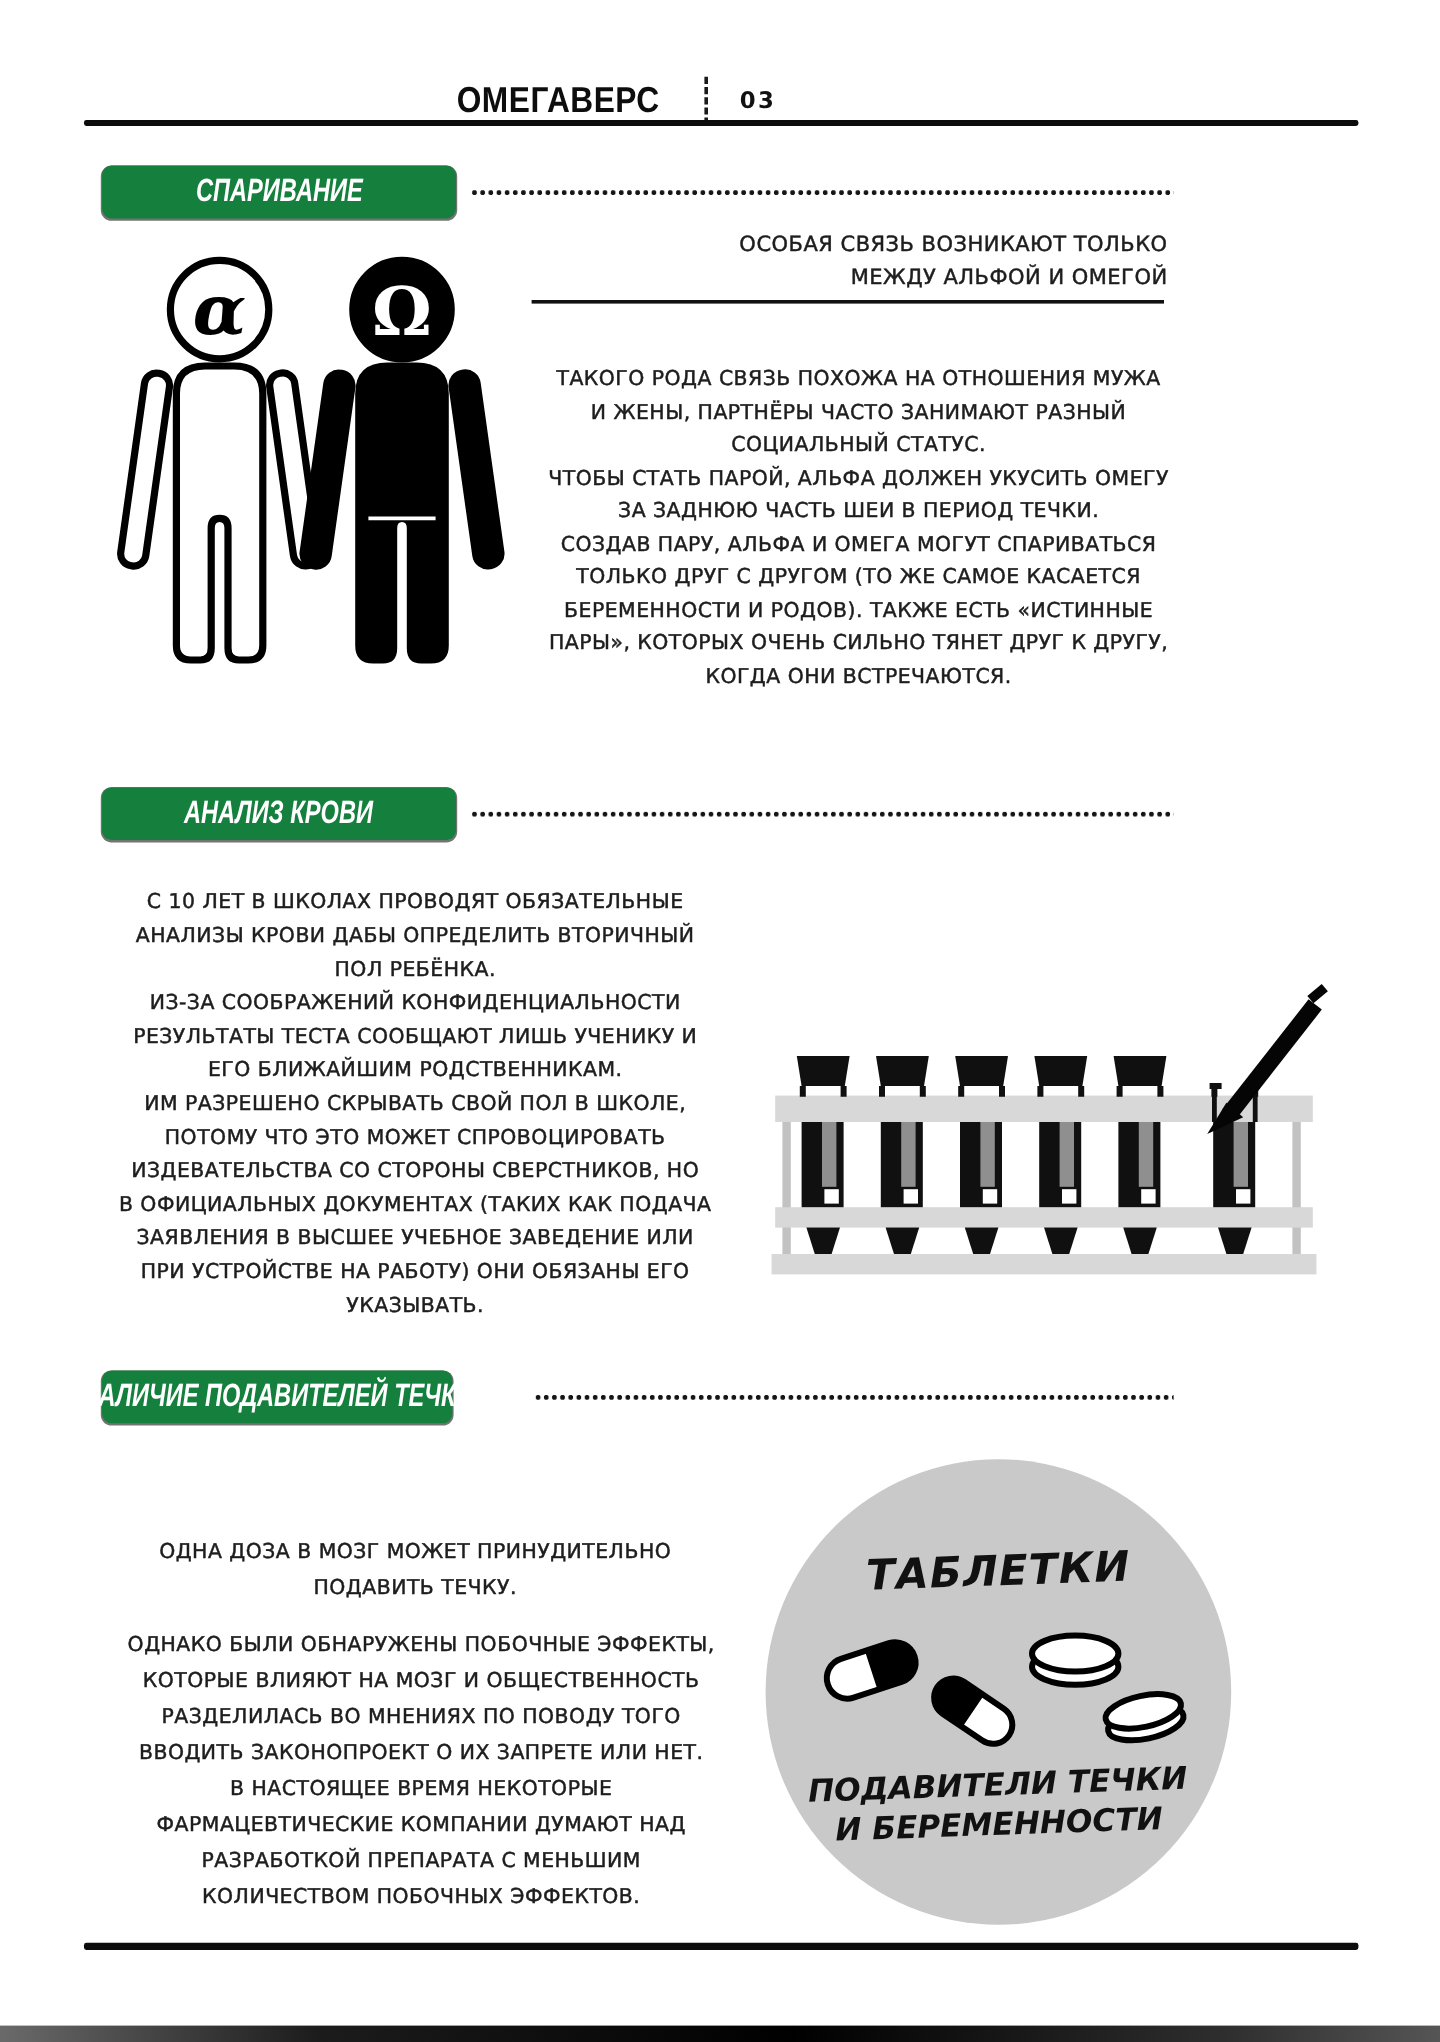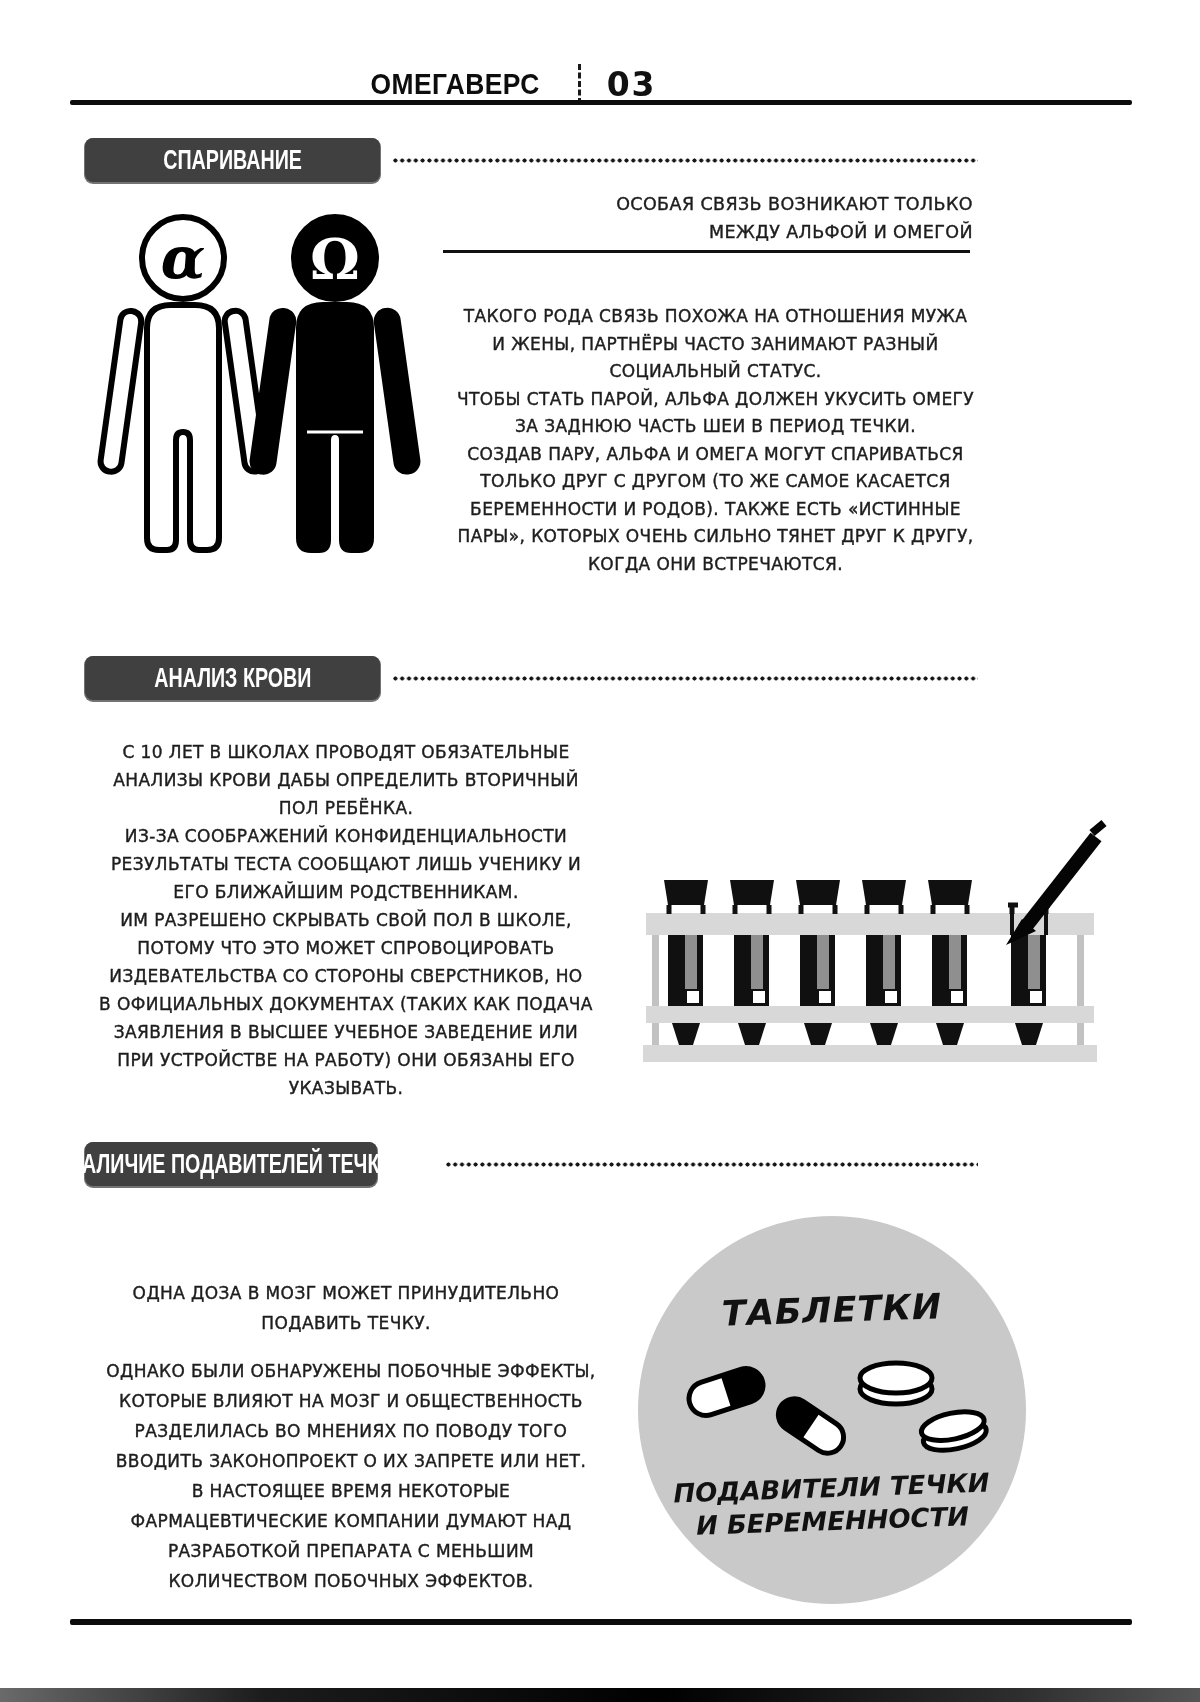--- a/index.html
+++ b/index.html
@@ -8,29 +8,29 @@
     position:relative; width:1200px; height:1702px; margin:0 auto;
     background:#ffffff; overflow:hidden;
     font-family:"DejaVu Sans", sans-serif; color:#1b1b1b;
   }
   
   .header { position:absolute; top:62px; left:0; width:1016px; height:44px;
     display:flex; align-items:center; justify-content:center; gap:26px; }
   .header-title { font-family:"Liberation Sans", sans-serif; font-weight:bold;
     font-size:30px; letter-spacing:0.5px; transform:scaleX(0.88); color:#0d0d0d; }
   .header-divider { height:40px; border-left:3px dashed #1a1a1a; }
-  .header-page { font-size:33px; font-weight:bold; letter-spacing:2px; color:#111; }
+  .header-page { font-size:19px; font-weight:bold; letter-spacing:2px; color:#111; }
   .rule { position:absolute; background:#0c0c0c; border-radius:2px; }
   .rule.top    { left:70px; top:100px;  width:1062px; height:5px; }
   .rule.bottom { left:70px; top:1619px; width:1062px; height:6px; }
 
   
-  .label-box { position:absolute; height:44px; background:#404040; border-radius:8px;
+  .label-box { position:absolute; height:44px; background:#15803d; border-radius:8px;
     display:flex; align-items:center; justify-content:center;
-    box-shadow:0 1px 0 1px rgba(0,0,0,.55); }
+    box-shadow:0 1px 0 1px rgba(0,0,0,.55);font-style:italic; }
   .label-box span { color:#fff; font-family:"Liberation Sans", sans-serif;
     font-weight:bold; font-size:24px; letter-spacing:0px; transform:scaleX(0.82) scaleY(1.12);
     white-space:nowrap; }
   .dots { position:absolute; height:7px;
     background-image:radial-gradient(circle, #151515 1.8px, transparent 2.3px);
     background-size:6.8px 7px; background-repeat:repeat-x; background-position:left center; }
 
   
   .hand { font-size:17px; line-height:27px; letter-spacing:0.4px; white-space:pre-line;
     color:#1d1d1d;text-align:center; -webkit-text-stroke:0.4px #1d1d1d; }

